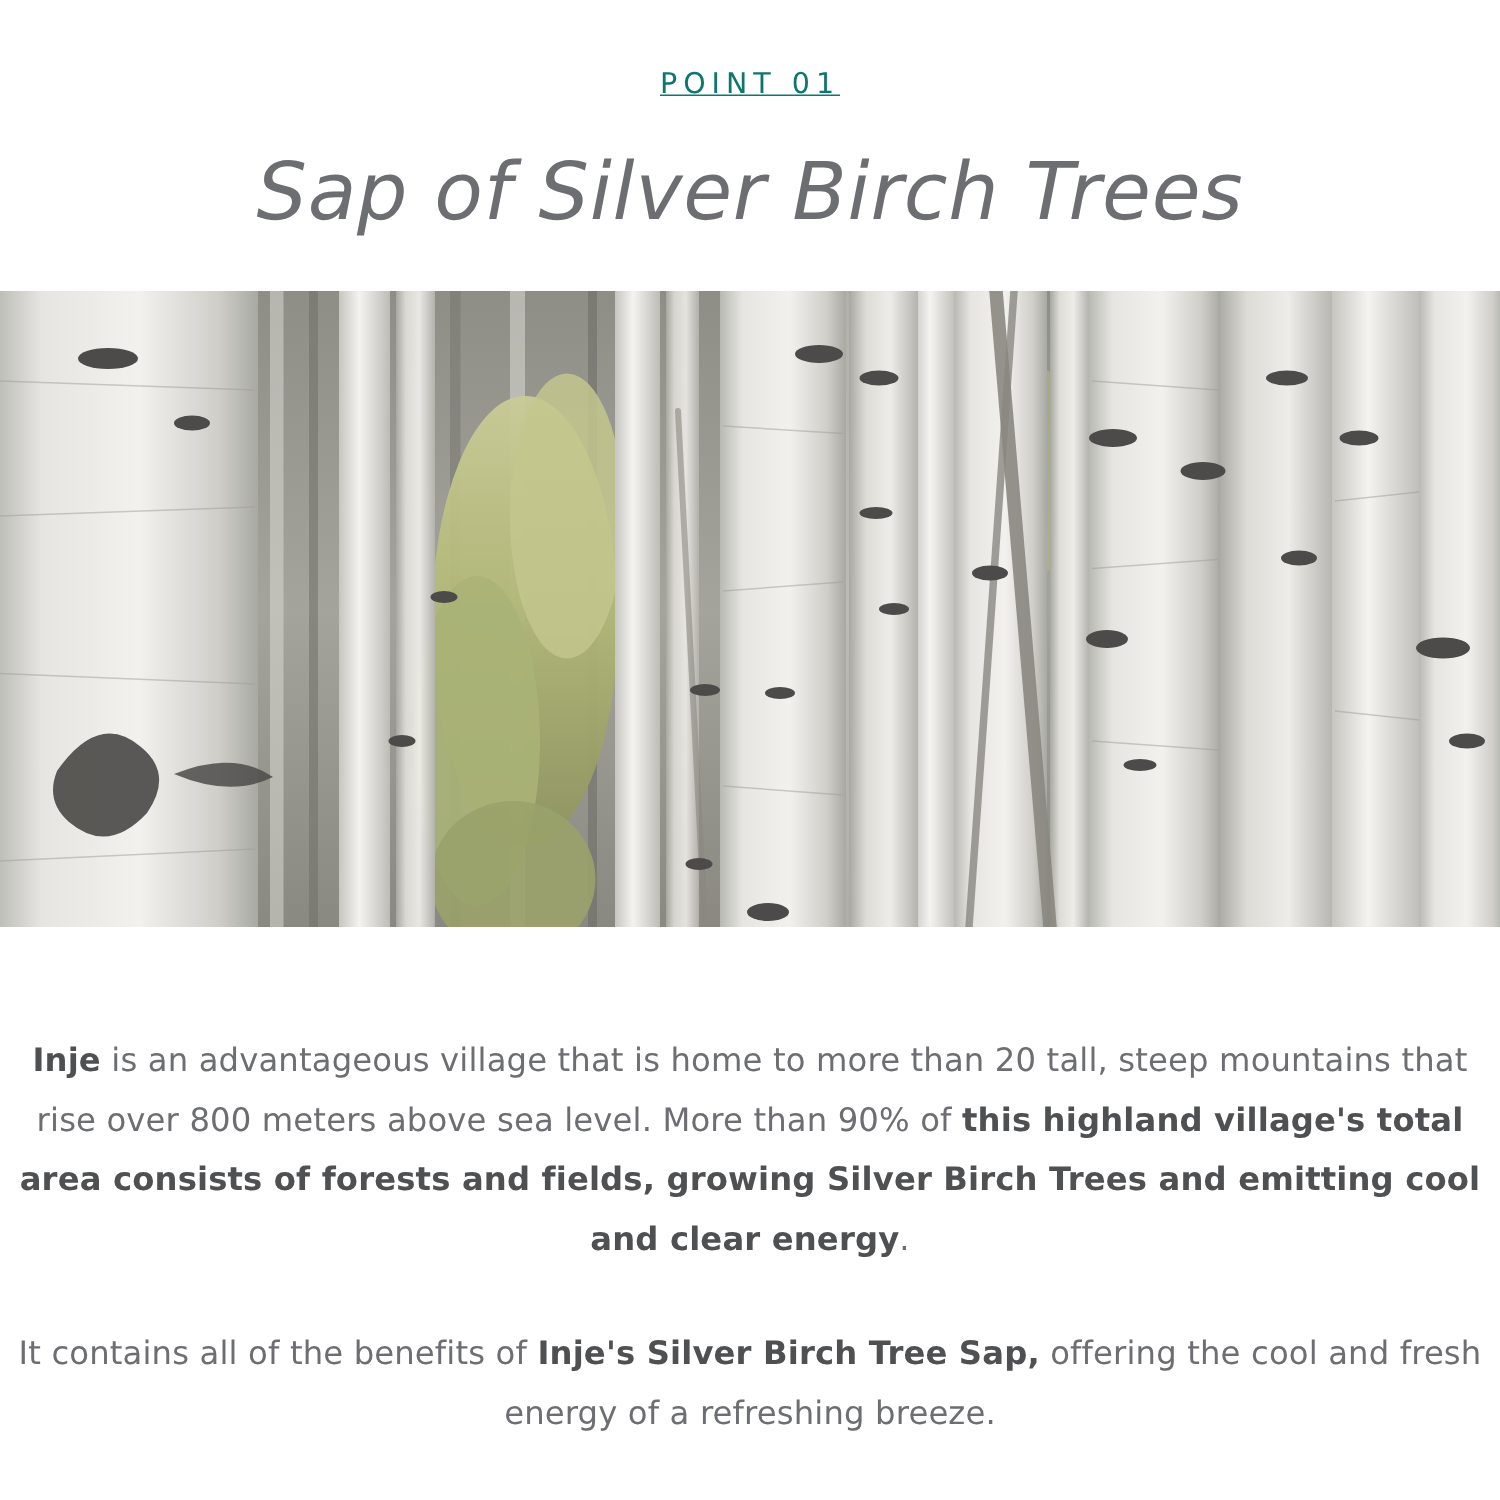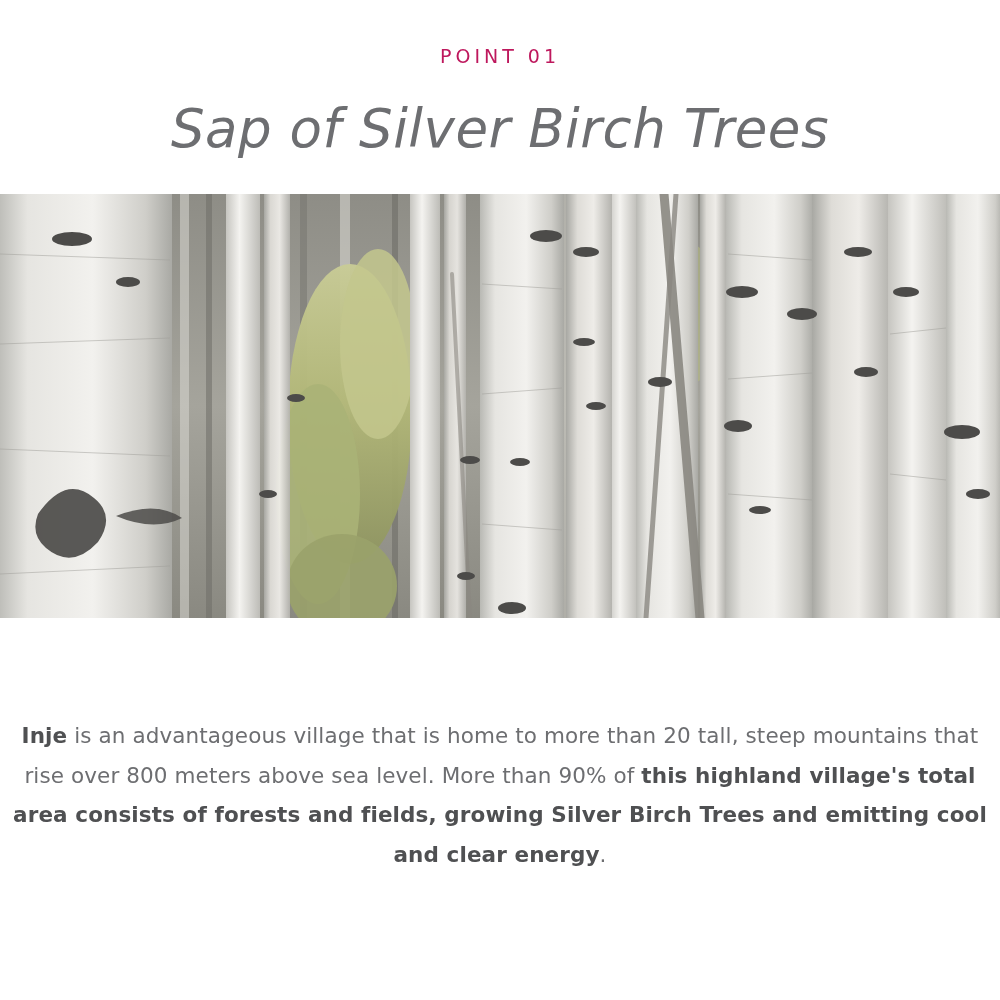--- a/index.html
+++ b/index.html
@@ -17,26 +17,27 @@
   .page {
     position: relative;
     width: 1000px;
     height: 1000px;
     background: #ffffff;
   }
 
   
   .eyebrow {
     text-align: center;
-    color: #be185d;
+    color: #0f766e;
     font-family: "DejaVu Sans", sans-serif;
     font-size: 19px;
     letter-spacing: 4px;
     font-weight: 400;
     margin-top: 45px;
+    text-decoration: underline;
   }
   .headline {
     text-align: center;
     color: #6d6e71;
     font-family: "DejaVu Sans", sans-serif;
     font-weight: 300;
     font-size: 53px;
     letter-spacing: 0.5px;
     margin-top: 33px;
     line-height: 1.1;
@@ -49,21 +50,21 @@
     margin-top: 36px;
     width: 1000px;
     height: 424px;
     overflow: hidden;
     background: #cfcfcc;
   }
   .hero svg { display: block; }
 
   
   .body-wrap {
-    padding-top: 76px;
+    padding-top: 48px;
     text-align: center;
   }
   .para {
     font-family: "DejaVu Sans", sans-serif;
     font-size: 21.5px;
     line-height: 1.85;
     color: #6d6e71;
     font-weight: 400;
     letter-spacing: 0.1px;
   }
@@ -210,15 +211,18 @@
         <line x1="890" y1="140" x2="946" y2="134"></line>
         <line x1="890" y1="280" x2="946" y2="286"></line>
       </g>
     </svg>
   </div>
 
   <div class="body-wrap">
     <p class="para first">
       <span class="strong">Inje</span><span> is an advantageous village that is home to more than 20 tall, steep mountains that rise over 800 meters above sea level. More than 90% of </span><span class="strong">this highland village's total area consists of forests and fields, growing Silver Birch Trees and emitting cool and clear energy</span><span>.</span>
     </p>
+    <p class="para second">
+      <span>It contains all of the benefits of </span><span class="strong">Inje's Silver Birch Tree Sap,</span><span> offering the cool and fresh energy of a refreshing breeze.</span>
+    </p>
   </div>
 
 </div>
 
 </body></html>

